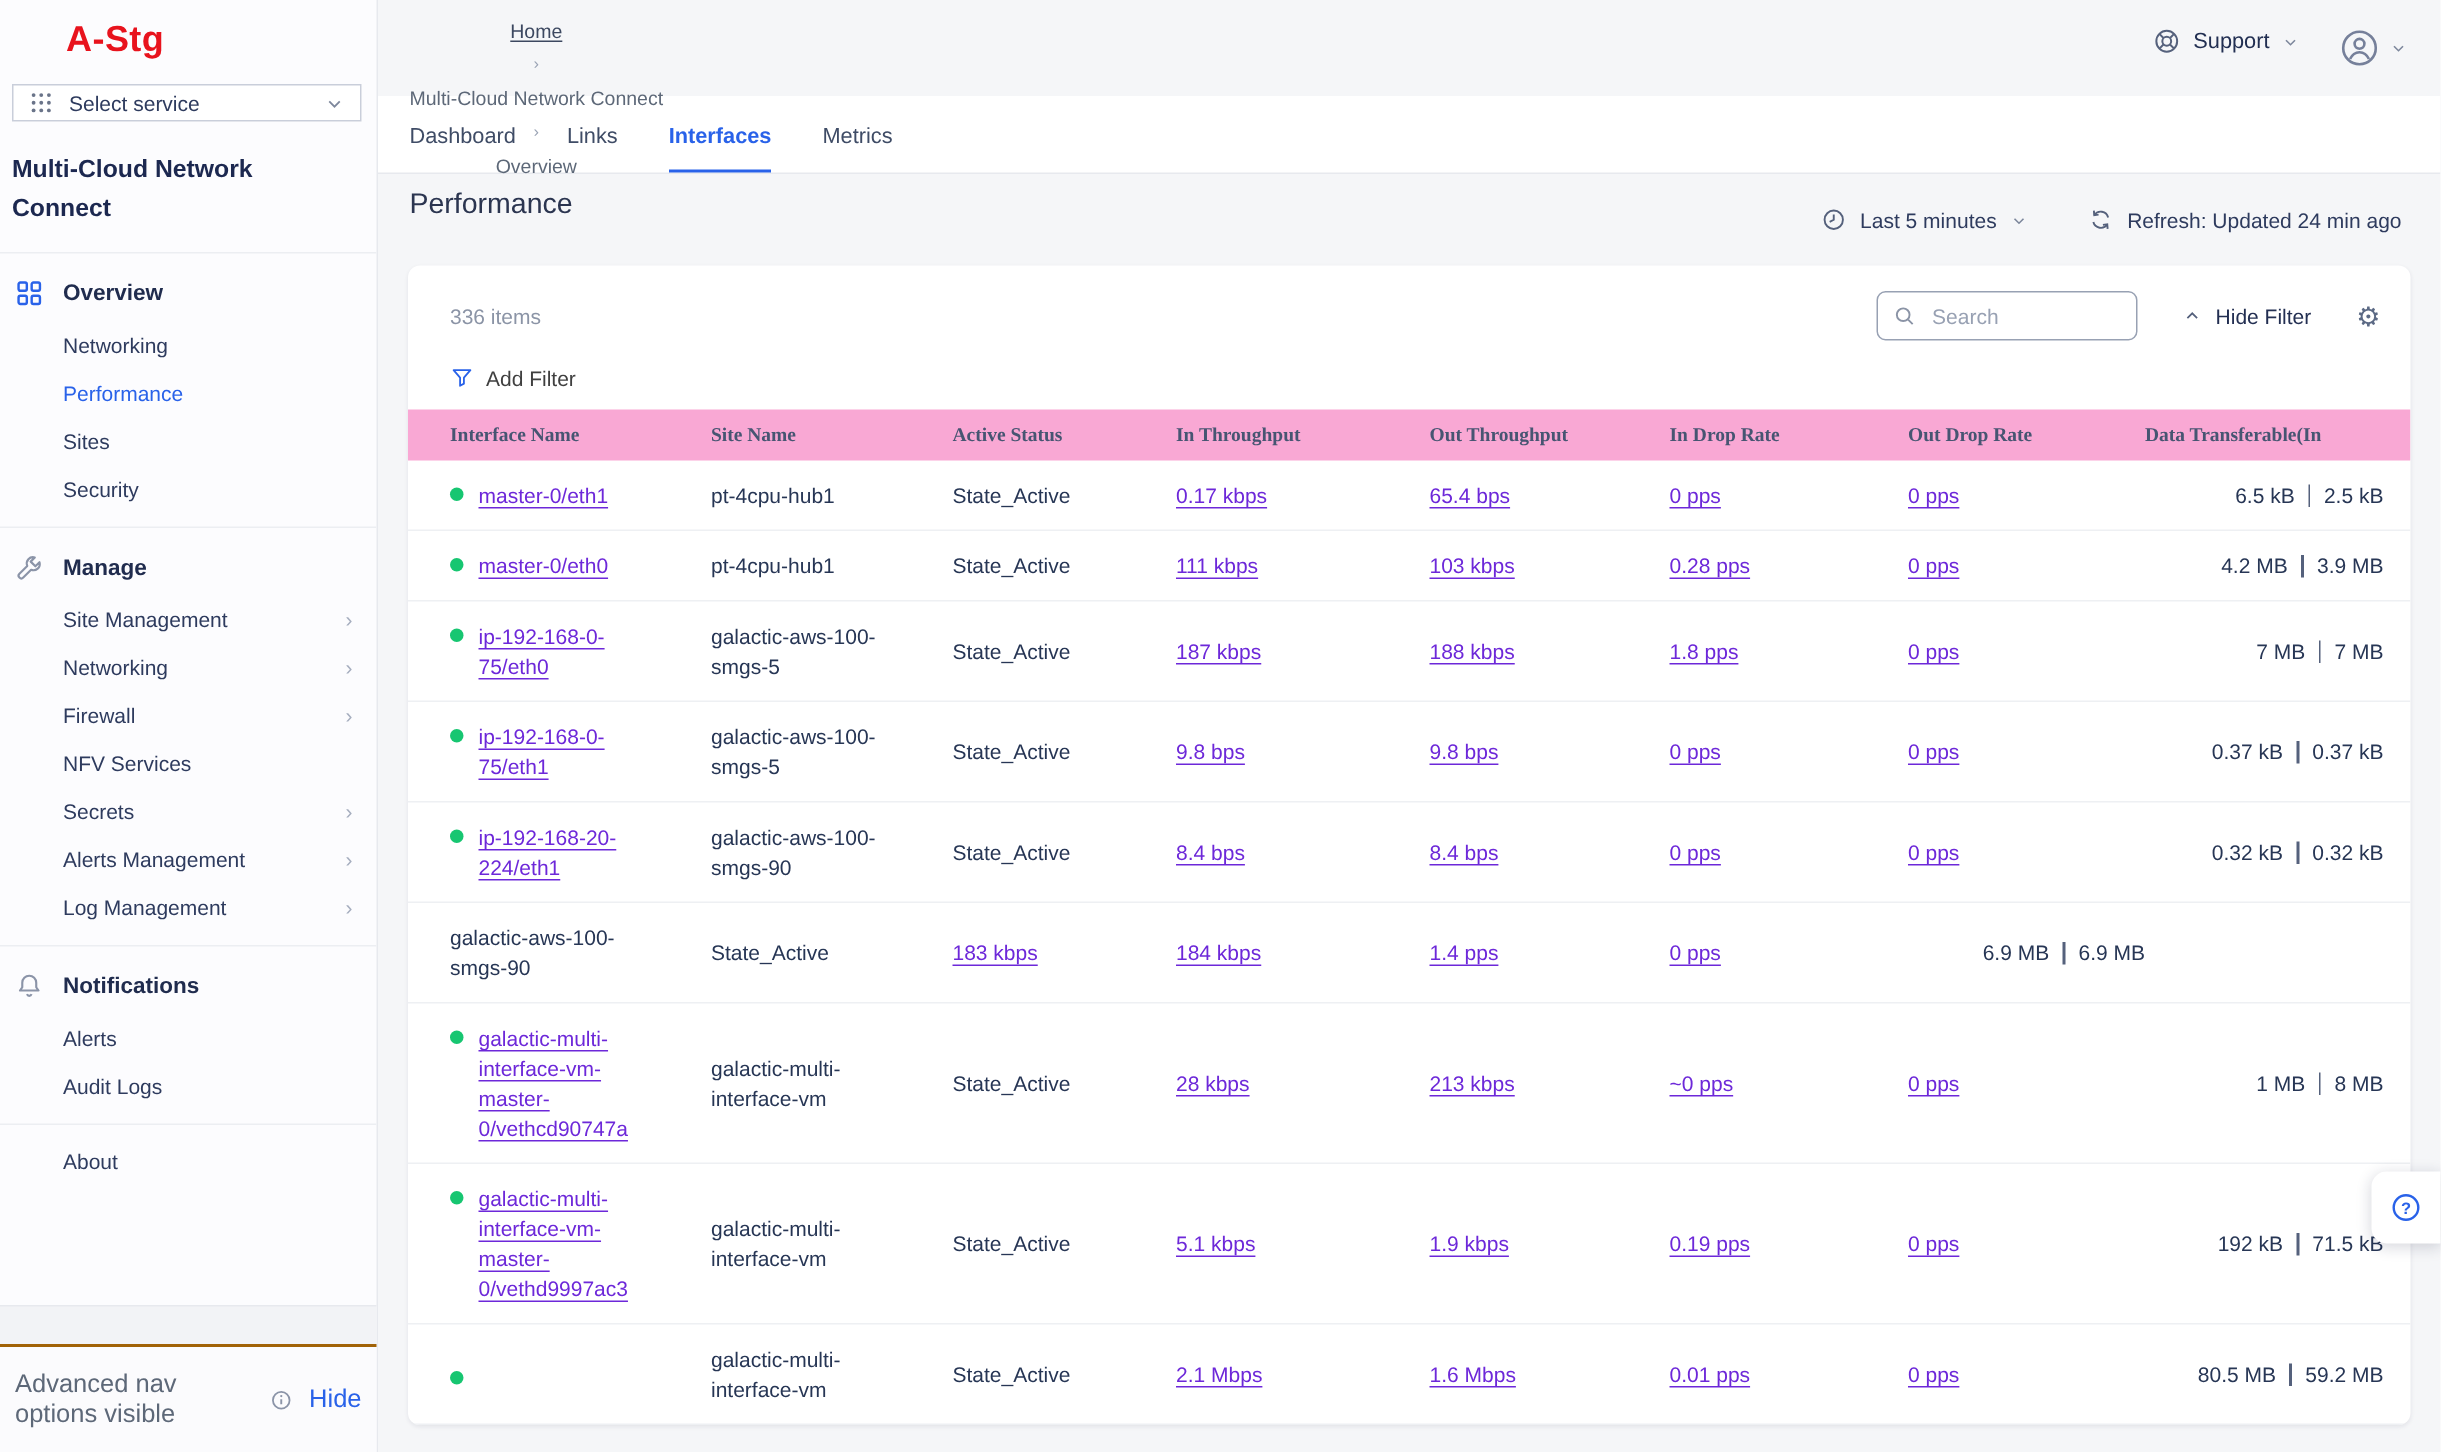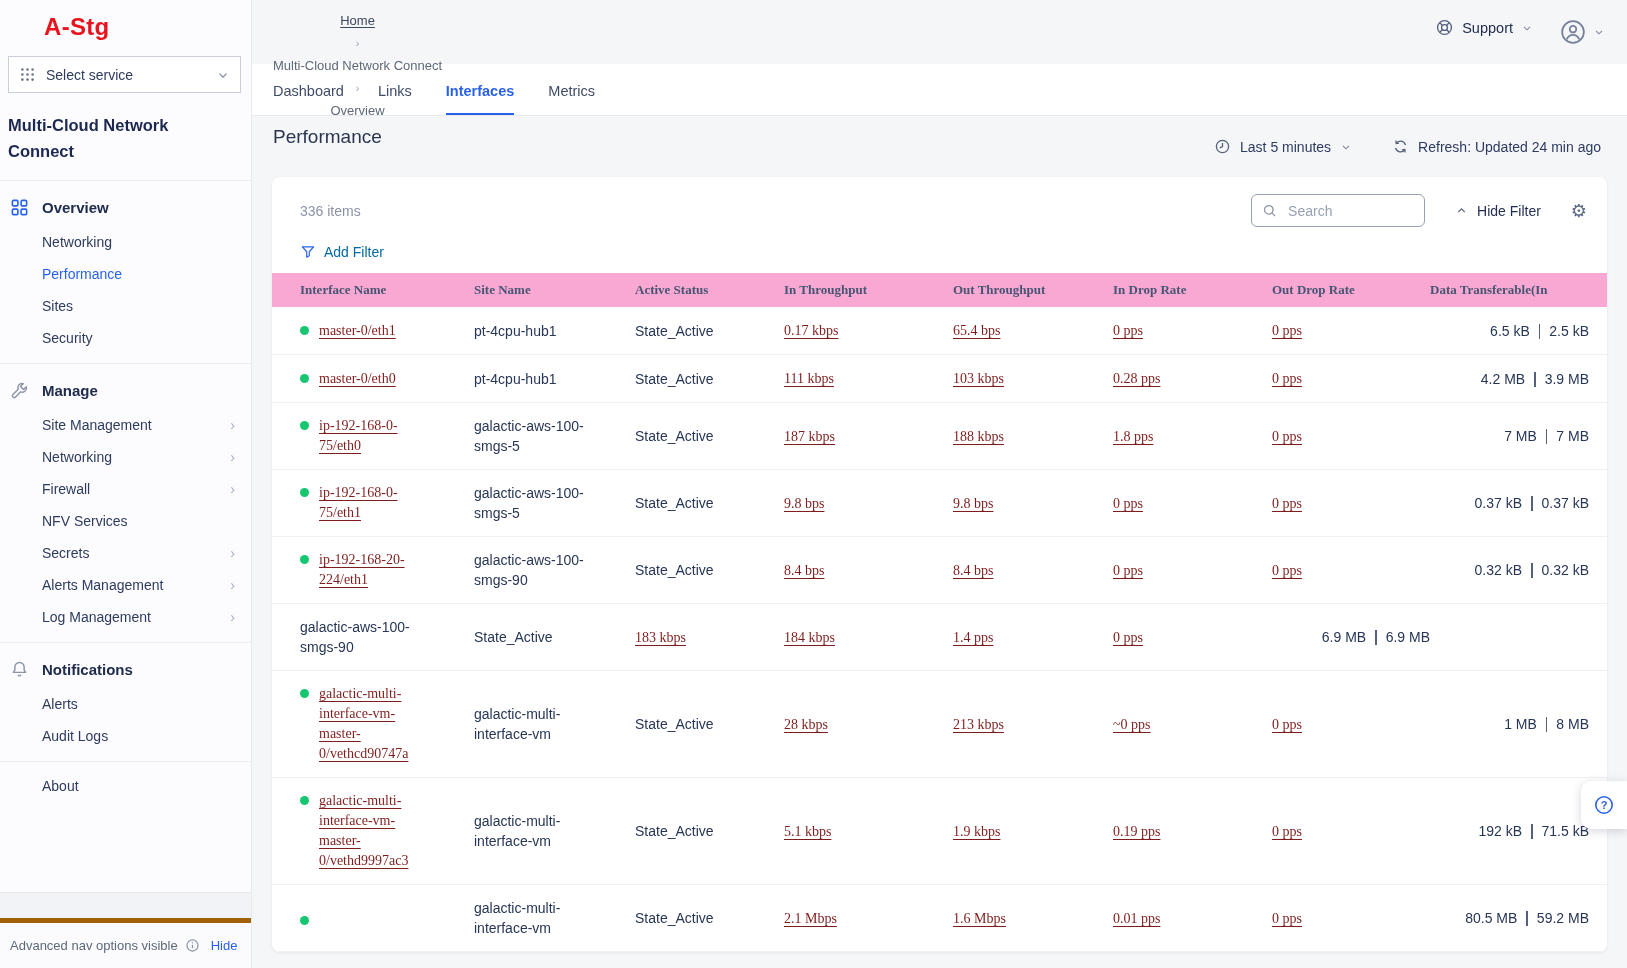--- a/index.html
+++ b/index.html
@@ -14,37 +14,37 @@
   .svgicon { display:block; flex:none; }
 
   
   .sidebar {
     position:fixed; left:0; top:0; width:252px; height:968px;
     background:#fcfcfe; border-right:1px solid #e7e9ee;
     display:flex; flex-direction:column;
   }
   .logo { color:#e8131d; font-size:24px; font-weight:bold; padding:13px 0 13px 44px; letter-spacing:.3px; }
   .svc {
-    margin:2px 10px 18px 8px; height:37px; border:1px solid #c9ceda; border-radius:0;
+    margin:2px 10px 18px 8px; height:25px; border:1px solid #c9ceda; border-radius:0;
     background:#fff; display:flex; align-items:center; gap:10px; padding:0 10px;
     font-size:14px; color:#2e3b5e; cursor:pointer;
   }
   .svc .chev-right { margin-left:auto; color:#7d879c; }
   .side-title { font-size:16.5px; font-weight:bold; color:#1c2850; padding:2px 30px 16px 8px; line-height:1.55; }
   nav { flex:1 1 auto; overflow:hidden; }
   .sec { border-top:1px solid #eceef2; padding:8px 0 9px 0; }
   .sec-head { display:flex; align-items:center; gap:13px; padding:9px 10px; font-size:15px; font-weight:bold; color:#202c4e; cursor:pointer; }
   .sec-head .gray-ic { color:#8b94a8; }
   .sub { display:flex; align-items:center; font-size:14px; color:#2e3b5e; padding:8px 16px 8px 42px; cursor:pointer; }
   .sub .chev { margin-left:auto; color:#a6aebf; }
   .sub.active { color:#2962e9; }
   .side-strip { border-top:1px solid #e7e9ee; background:#f2f3f6; height:26px; flex:none; }
   .side-foot {
-    border-top:5px solid #a16207; background:#fbfbfd; flex:none;
-    padding:15px 10px; font-size:13px; color:#5d6878;
+    border-top:2px solid #a16207; background:#fbfbfd; flex:none;
+    padding:15px 10px; font-size:17px; color:#5d6878;
     display:flex; align-items:center; gap:7px;
   }
   .side-foot .hide-link { color:#2962e9; margin-left:4px; text-decoration:none; }
 
   
   .main { margin-left:252px; }
   .topbar { height:64px; padding:13px 22px 0 21px; display:flex; justify-content:space-between; }
   .crumbs { font-size:13px; color:#5d6878; display:flex; gap:9px; align-items:center;flex-direction:column; }
   .crumbs .home { color:#3c4860; text-decoration:underline; text-underline-offset:2px; }
   .crumb-sep { color:#9aa3b4; font-size:11px; }
@@ -79,30 +79,30 @@
   .items-count { color:#8b94a6; font-size:14px; }
   .toolbar-right { display:flex; align-items:center; gap:30px; }
   .searchbox {
     width:174px; height:33px; border:1px solid #98a1b3; border-radius:6px;
     display:flex; align-items:center; gap:8px; padding:0 10px; background:#fff;
   }
   .searchbox input { border:none; outline:none; width:100%; font-size:14px; color:#2e3b5e; font-family:inherit; background:transparent; }
   .searchbox input::placeholder { color:#98a1b3; }
   .hide-filter { display:flex; gap:9px; align-items:center; font-size:14px; color:#232f52; cursor:pointer; }
   .gearbtn { color:#5c6a85; font-size:18px; line-height:1; cursor:pointer; background:none; border:none; padding:0; }
-  .add-filter { display:flex; align-items:center; gap:8px; color:#0369a1; font-size:14px; padding:17px 0 13px 28px; cursor:pointer; }
+  .add-filter { display:flex; align-items:center; gap:8px; color:#404040; font-size:14px; padding:17px 0 13px 28px; cursor:pointer; }
 
   .tgrid { display:grid; grid-template-columns:174px 161px 149px 169px 160px 159px 158px 1fr; }
   .thead { background:#f9a8d4; height:34px; align-items:center; padding:0 18px 0 28px;font-family:Liberation Serif, serif; }
   .hcell { font-size:13px; font-weight:bold; color:#475572; white-space:nowrap; overflow:hidden; cursor:pointer; }
   .trow { padding:13px 18px 13px 28px; align-items:center; border-bottom:1px solid #eef0f3; font-size:14px; color:#273655; }
   .cell { line-height:20px; }
   .c-iface { display:flex; gap:10px; align-items:flex-start; }
   .dot { width:9px; height:9px; border-radius:50%; background:#17c671; margin-top:5px; flex:none; }
-  .link { color:#7f1d1d; text-decoration:underline; text-underline-offset:3px;font-family:Liberation Serif, serif; }
+  .link { color:#6d28d9; text-decoration:underline; text-underline-offset:3px; }
   .iface { max-width:116px; overflow-wrap:break-word; display:inline-block; }
   .c-site { max-width:124px; }
   .c-data { text-align:right; white-space:nowrap; }
   .vbar { display:inline-block; width:1.5px; height:15px; background:#55617c; margin:0 9px; vertical-align:-3px; }
 
   
   .help-fab {
     position:fixed; right:0; top:781px; width:46px; height:48px;
     background:#fff; border-radius:10px 0 0 10px;
     box-shadow:0 2px 10px rgba(20,30,60,.18);

